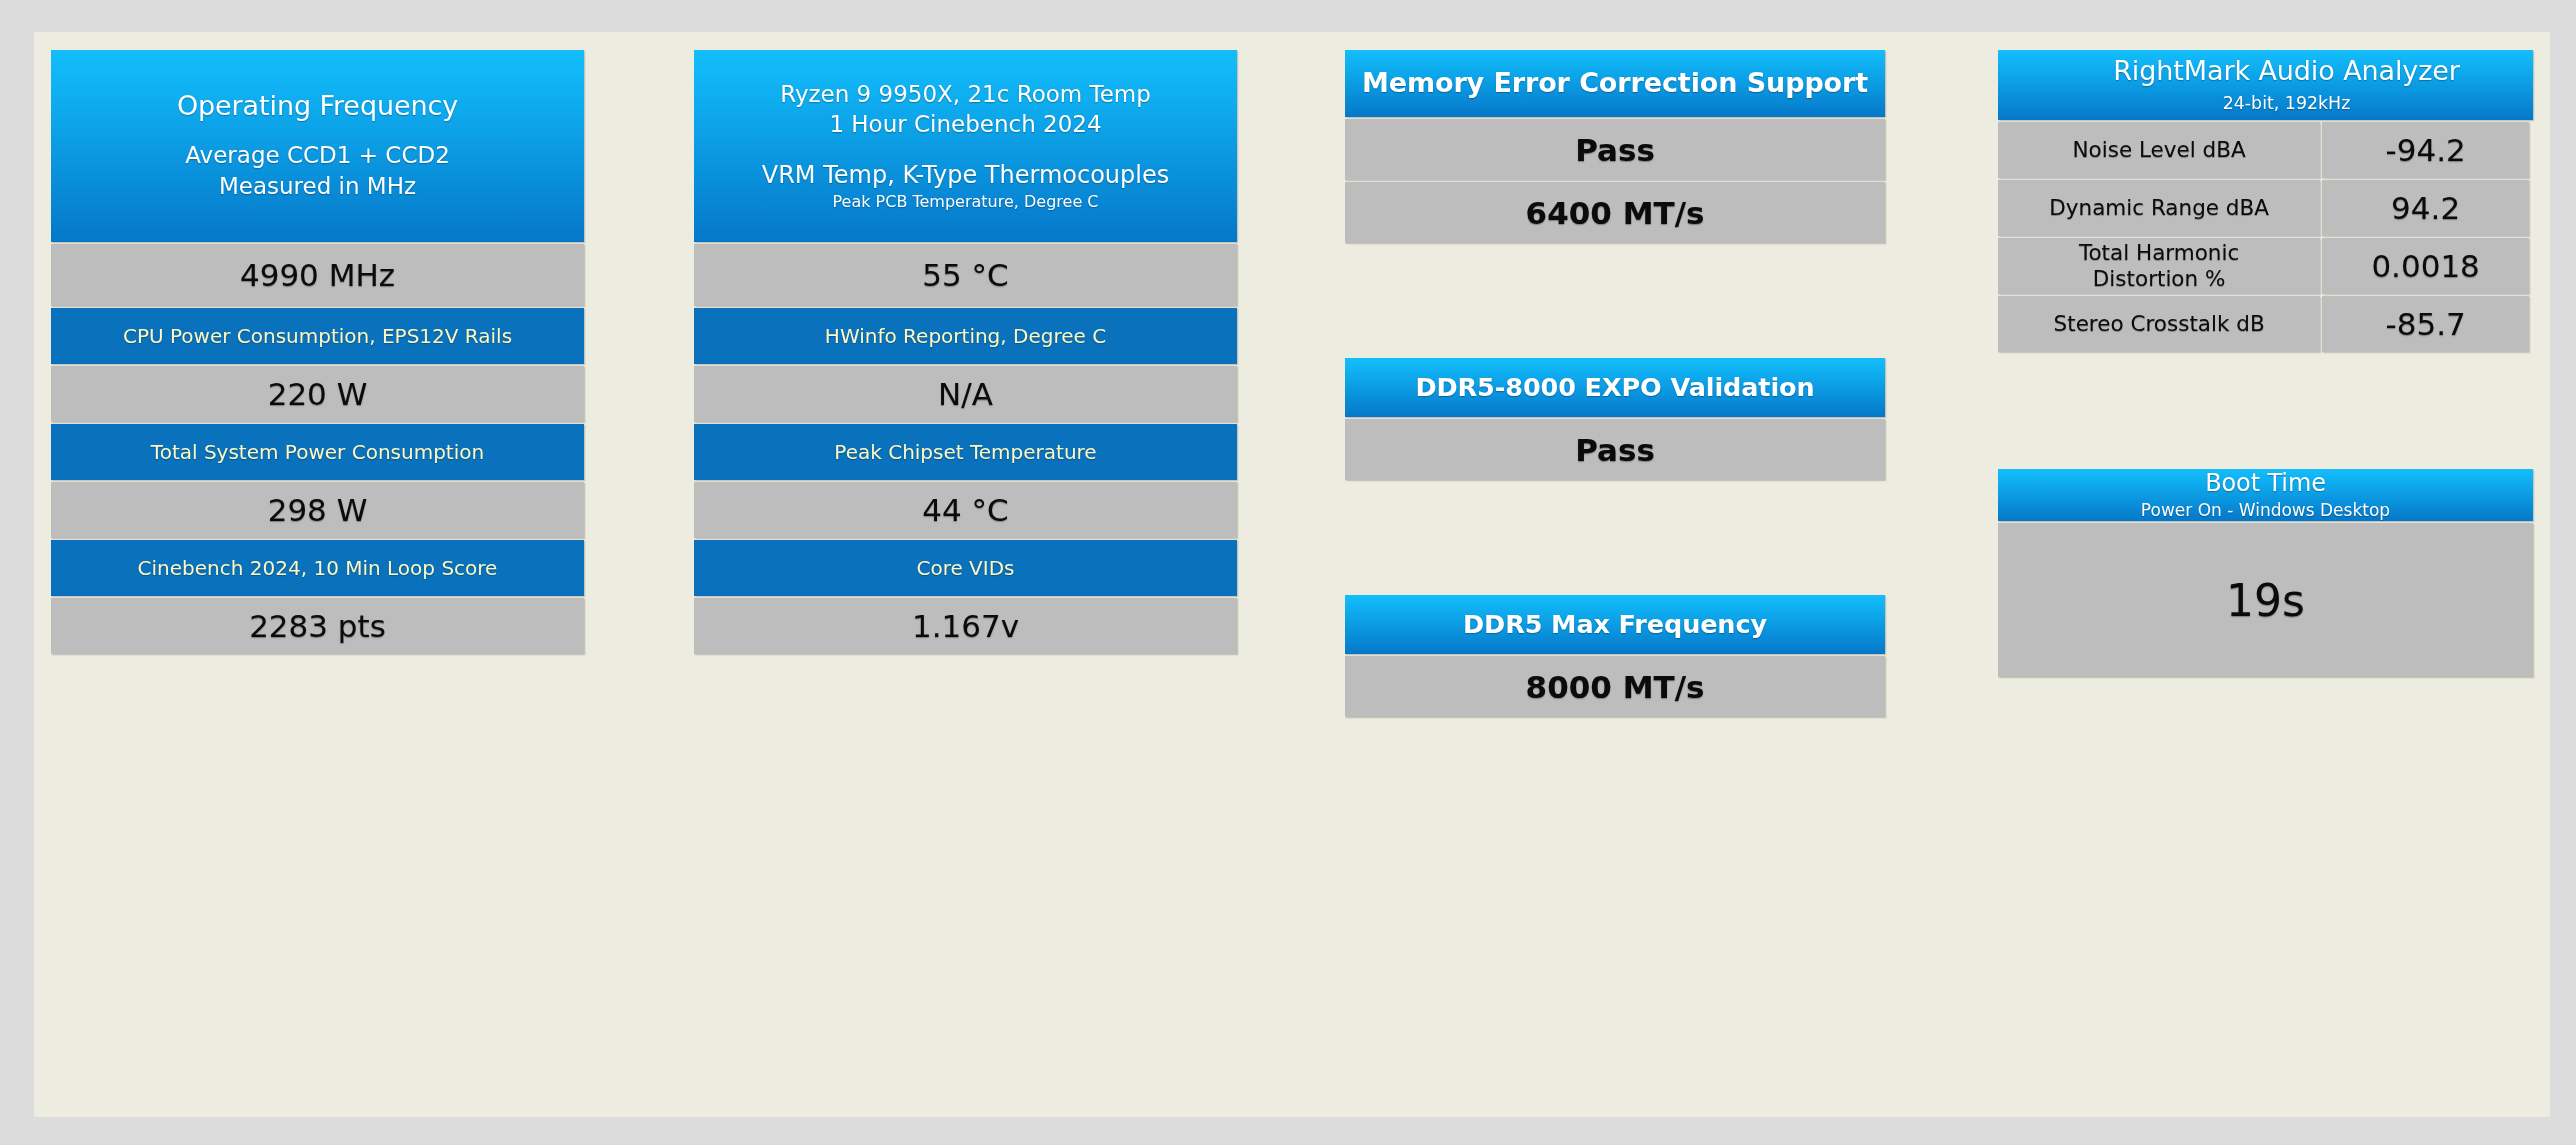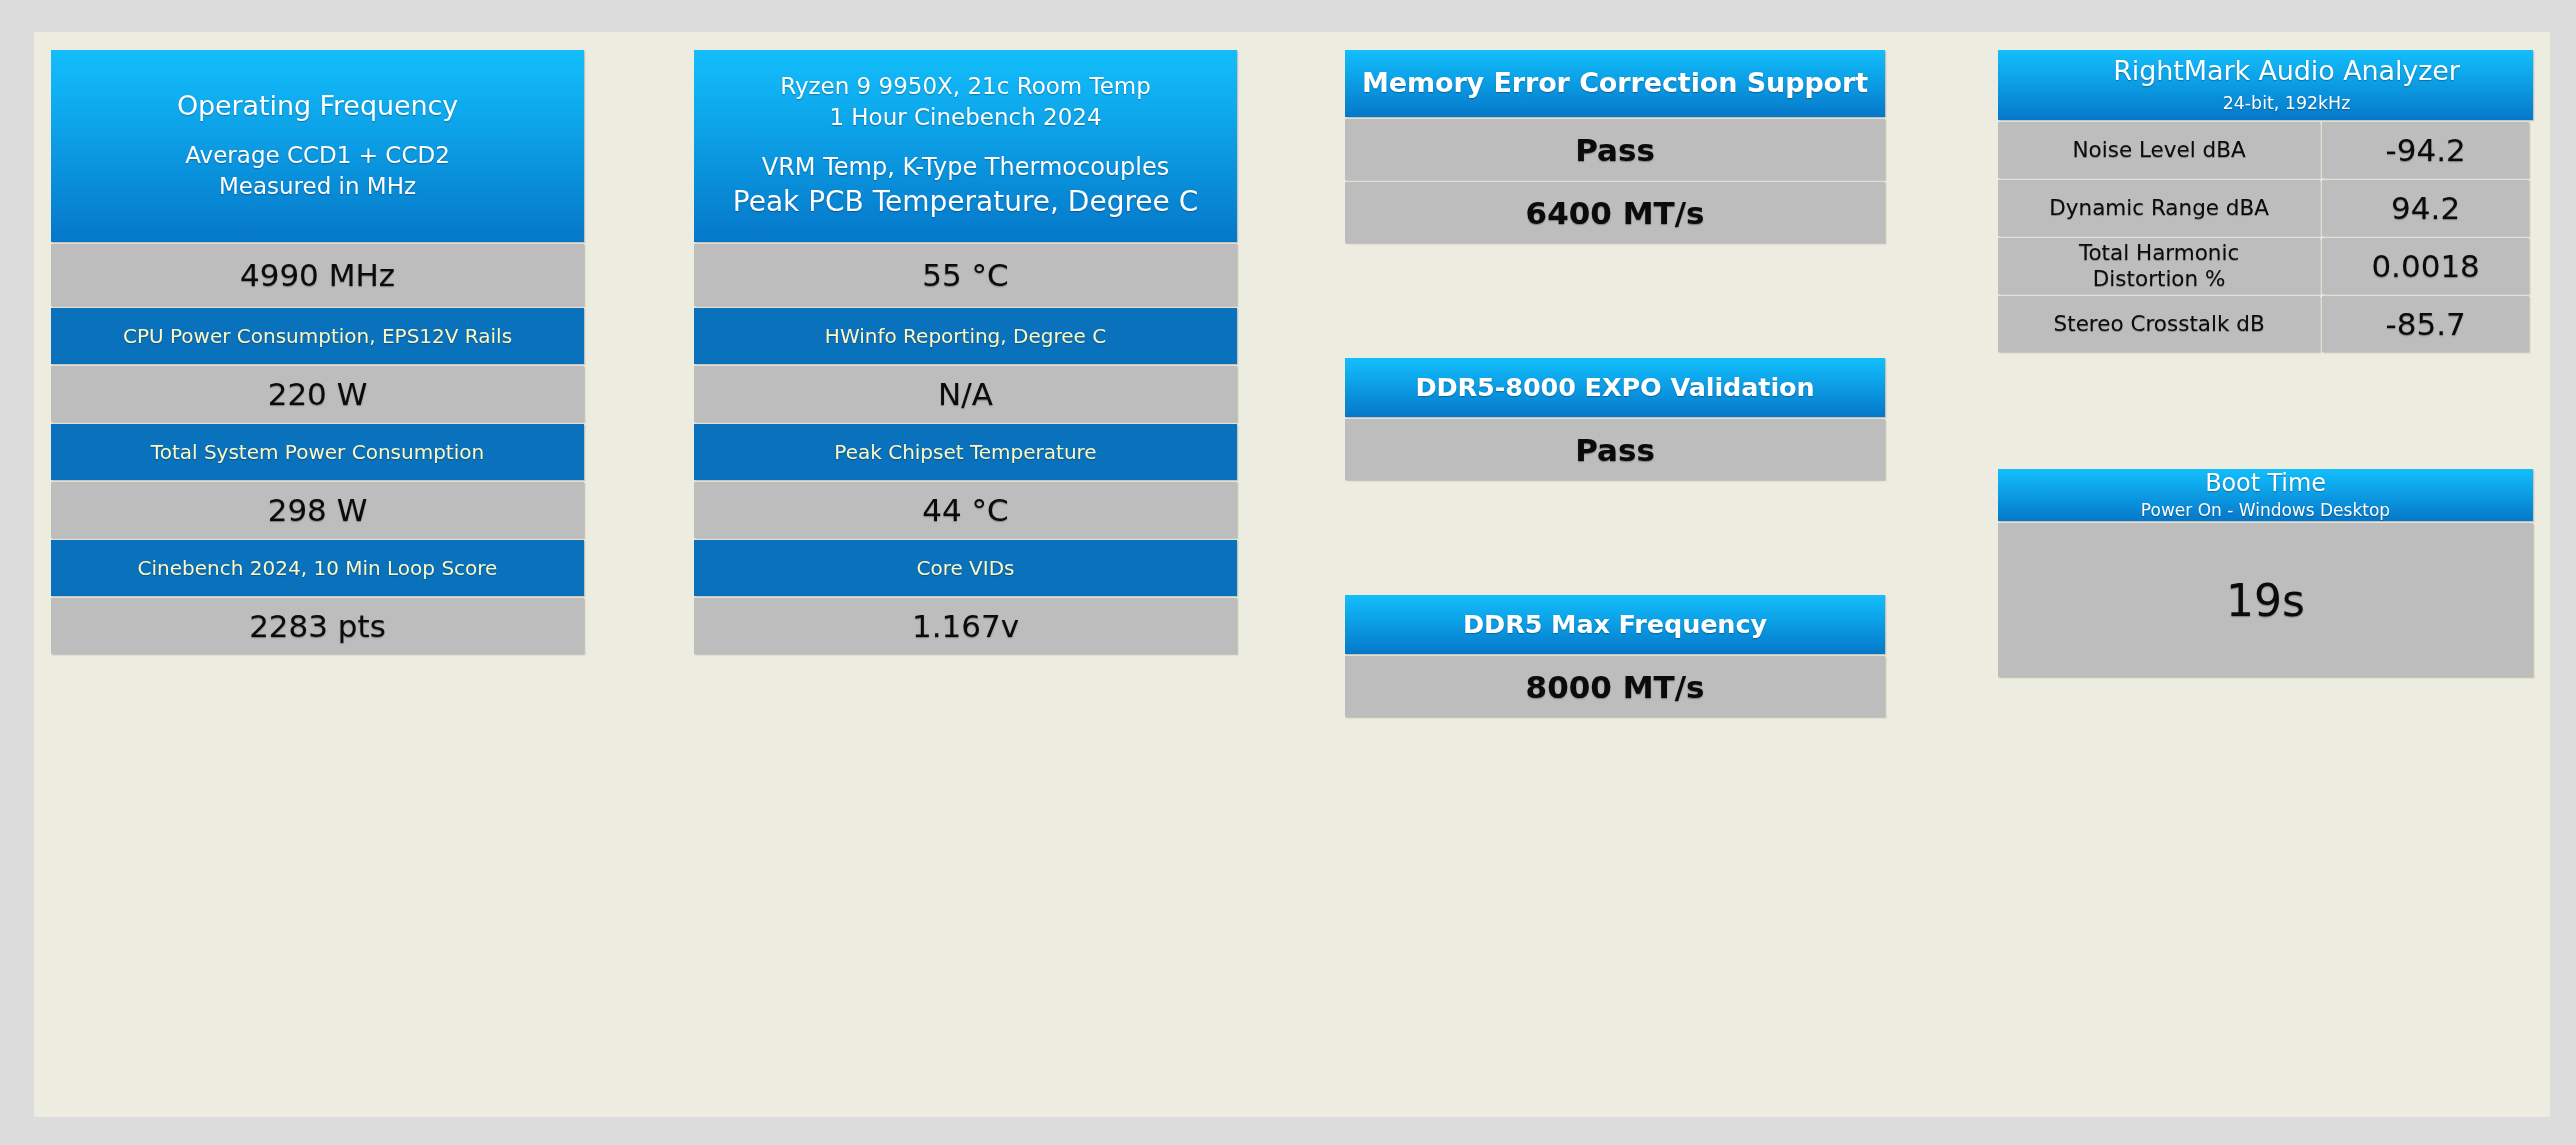--- a/index.html
+++ b/index.html
@@ -164,21 +164,21 @@
       <div class="card val" style="height:56px;">298 W</div>
       <div class="card band" style="height:56px;">Cinebench 2024, 10 Min Loop Score</div>
       <div class="card val" style="height:56px;">2283 pts</div>
     </div>
 
     <div class="col col-2 strip">
       <div class="card hdr" style="height:192px;">
         <div class="t2" style="margin-top:0;">Ryzen 9 9950X, 21c Room Temp</div>
         <div class="t2" style="margin-top:1.3px;">1 Hour Cinebench 2024</div>
         <div class="t2" style="margin-top:20px;font-size:24px;">VRM Temp, K-Type Thermocouples</div>
-        <div class="t2" style="margin-top:1.3px;font-size:28px;">Peak PCB Temperature, Degree C</div>
+        <div class="t2" style="margin-top:1.3px;font-size:16px;">Peak PCB Temperature, Degree C</div>
       </div>
       <div class="card val" style="height:62px;">55 °C</div>
       <div class="card band" style="height:56px;">HWinfo Reporting, Degree C</div>
       <div class="card val" style="height:56px;">N/A</div>
       <div class="card band" style="height:56px;">Peak Chipset Temperature</div>
       <div class="card val" style="height:56px;">44 °C</div>
       <div class="card band" style="height:56px;">Core VIDs</div>
       <div class="card val" style="height:56px;">1.167v</div>
     </div>
 

